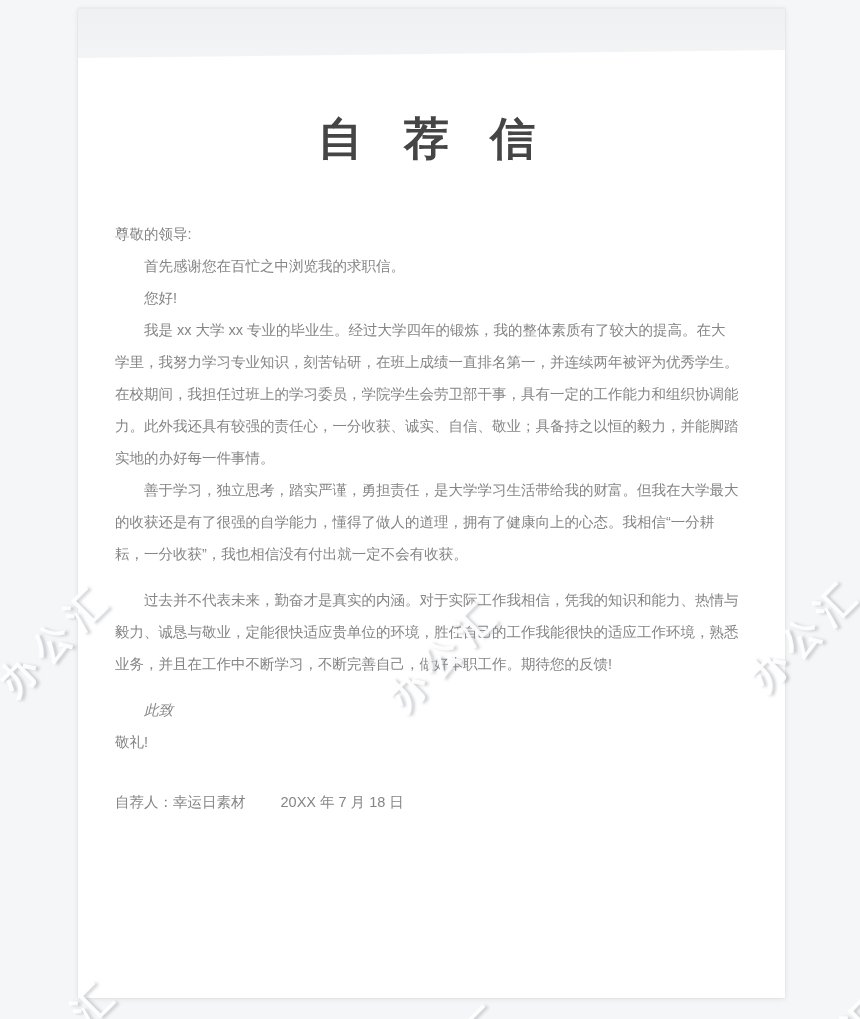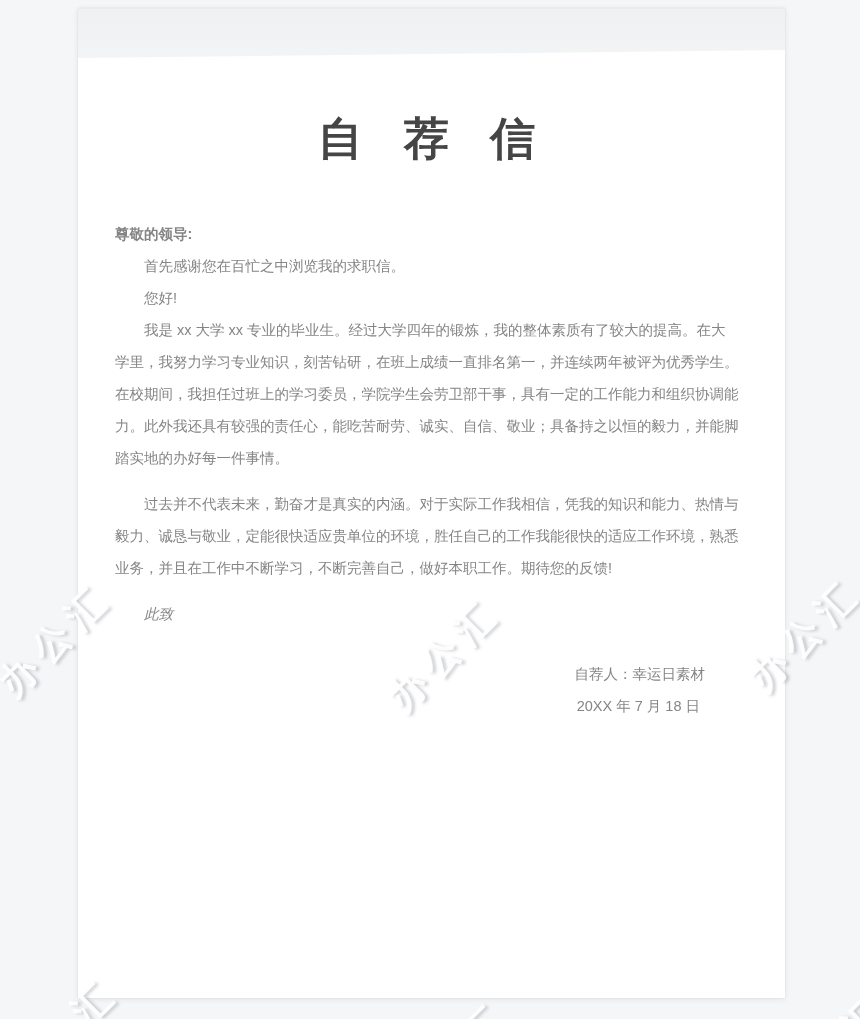--- a/index.html
+++ b/index.html
@@ -42,25 +42,25 @@
   }
   .letter-title{
     margin-top:50px;
     text-align:center;
     font-family:"Liberation Serif","DejaVu Serif",serif;
     font-weight:700;
     font-size:45px;line-height:62px;
     letter-spacing:2px;word-spacing:26px;
     color:var(--title-text);
   }
-  .salutation{margin-top:48px;font-weight:bold;}
+  .salutation{margin-top:48px;}
   .indent{text-indent:2em;}
   .para-gap{margin-top:14px;}
   .closing-cizhi{margin-top:14px;text-indent:2em;font-style:italic;}
-  .signature{margin-top:28px;display:flex;flex-direction:column;align-items:flex-end;}
+  .signature{margin-top:28px;display:flex;flex-direction:row;align-items:flex-end;}
   .signature .sig-name{margin-right:35px;}
   .signature .sig-date{margin-right:40px;}
 
   
   .wm{
     position:absolute;
     transform:translate(-50%,-50%) rotate(-45deg);
     font-size:38px;font-weight:700;
     letter-spacing:9px;white-space:nowrap;
     color:rgba(255,255,255,.92);
@@ -77,24 +77,26 @@
   <div class="page">
     <div class="page-topband"></div>
 
     <div class="letter">
       <h1 class="letter-title">自 荐 信</h1>
 
       <p class="salutation">尊敬的领导:</p>
       <p class="indent">首先感谢您在百忙之中浏览我的求职信。</p>
       <p class="indent">您好!</p>
 
-      <p class="indent">我是 xx 大学 xx 专业的毕业生。经过大学四年的锻炼，我的整体素质有了较大的提高。在大学里，我努力学习专业知识，刻苦钻研，在班上成绩一直排名第一，并连续两年被评为优秀学生。在校期间，我担任过班上的学习委员，学院学生会劳卫部干事，具有一定的工作能力和组织协调能力。此外我还具有较强的责任心，能吃苦耐劳、诚实、自信、敬业；具备持之以恒的毅力，并能脚踏实地的办好每一件事情。</p>
+      <p class="indent">我是 xx 大学 xx 专业的毕业生。经过大学四年的锻炼，我的整体素质有了较大的提高。在大学里，我努力学习专业知识，刻苦钻研，在班上成绩一直排名第一，并连续两年被评为优秀学生。在校期间，我担任过班上的学习委员，学院学生会劳卫部干事，具有一定的工作能力和组织协调能力。此外我还具有较强的责任心，一分收获、诚实、自信、敬业；具备持之以恒的毅力，并能脚踏实地的办好每一件事情。</p>
+      <p class="indent">善于学习，独立思考，踏实严谨，勇担责任，是大学学习生活带给我的财富。但我在大学最大的收获还是有了很强的自学能力，懂得了做人的道理，拥有了健康向上的心态。我相信“一分耕耘，一分收获”，我也相信没有付出就一定不会有收获。</p>
       <p class="indent para-gap">过去并不代表未来，勤奋才是真实的内涵。对于实际工作我相信，凭我的知识和能力、热情与毅力、诚恳与敬业，定能很快适应贵单位的环境，胜任自己的工作我能很快的适应工作环境，熟悉业务，并且在工作中不断学习，不断完善自己，做好本职工作。期待您的反馈!</p>
 
       <p class="closing-cizhi">此致</p>
+      <p>敬礼!</p>
 
       <div class="signature">
         <p class="sig-name">自荐人：幸运日素材</p>
         <p class="sig-date">20XX 年 7 月 18 日</p>
       </div>
     </div>
   </div>
 
   <div class="wm" style="left:55px;top:640px">办公汇</div>
   <div class="wm" style="left:444px;top:655px">办公汇</div>

